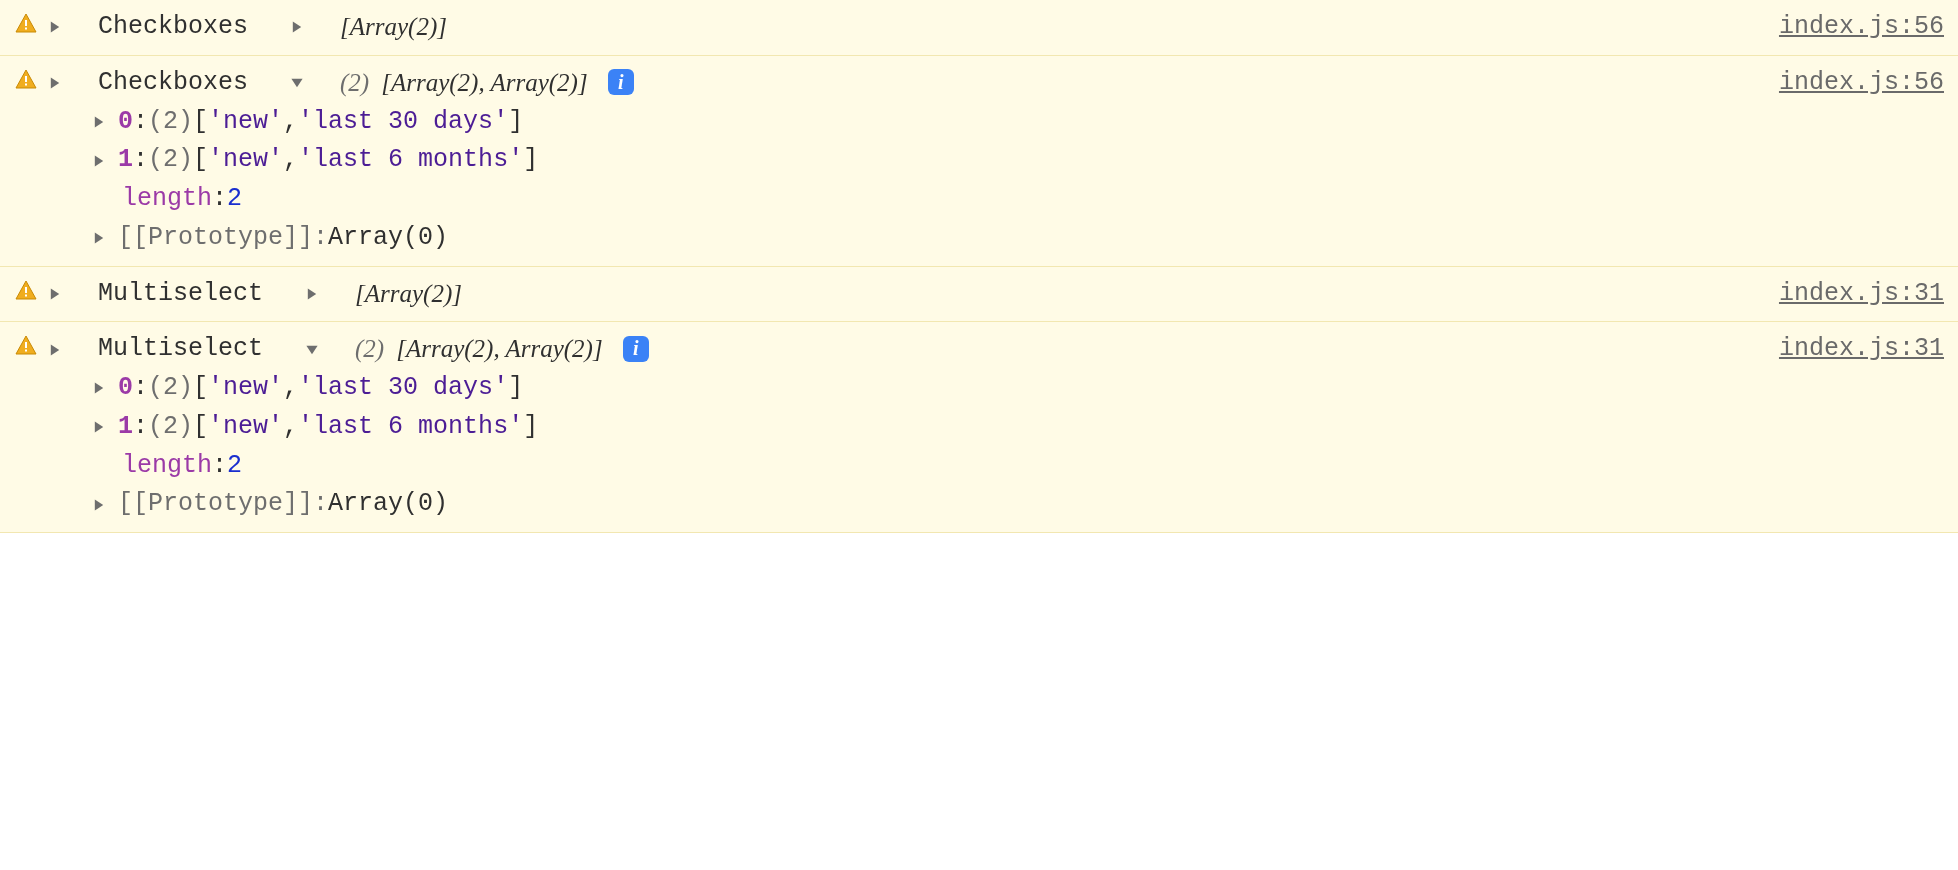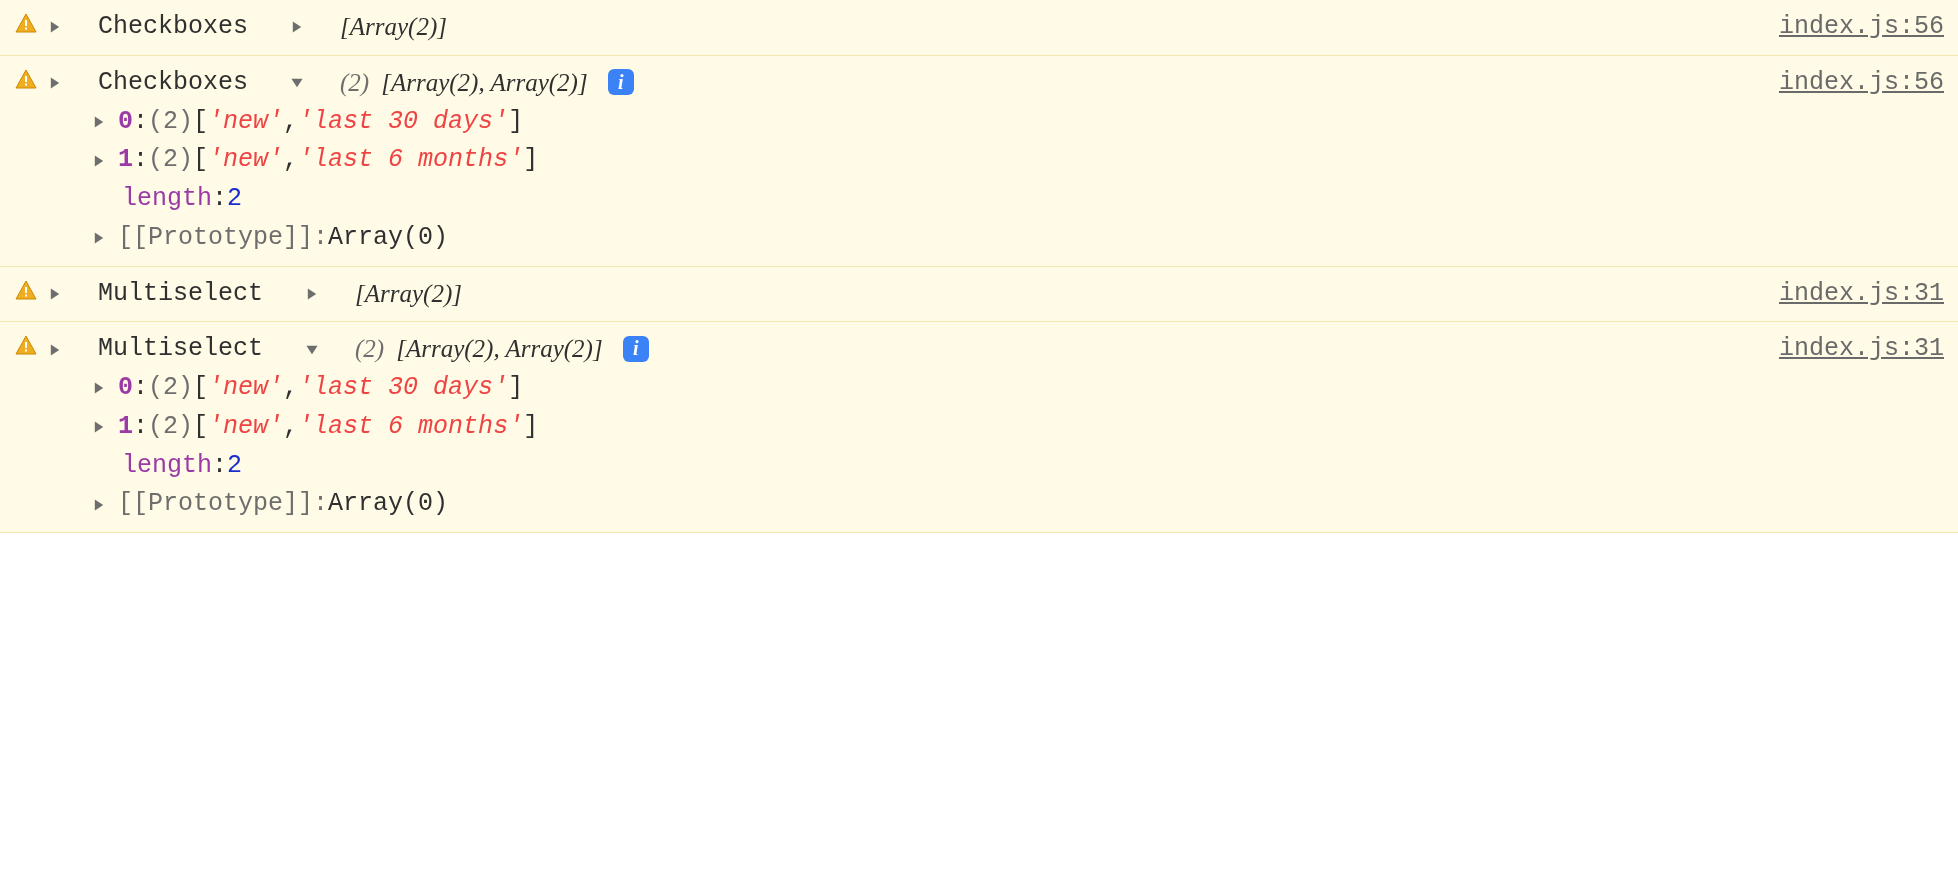--- a/index.html
+++ b/index.html
@@ -49,21 +49,21 @@
     color: #6e6e6e;
     cursor: pointer;
   }
   .tw svg { display: block; }
   .label {
     color: #303030;
   }
   .italic { font-style: italic; font-family: Liberation Serif, serif; }
   .gray { color: #6e6e6e; }
   .purple { color: #9b3aa7; }
-  .red { color: #ef4444; font-style: italic; }
+  .red { color: #4c1d95; }
   .blue { color: #1a2ecf; }
   .bold { font-weight: 700; }
   .info-badge {
     display: inline-flex;
     align-items: center;
     justify-content: center;
     width: 26px;
     height: 26px;
     background: #3b82f6;
     color: #fff;

